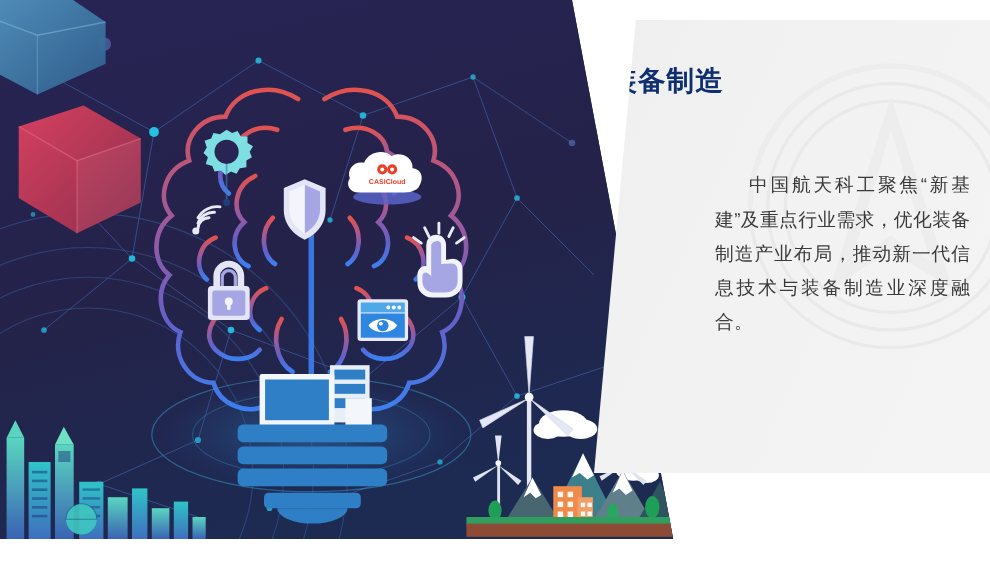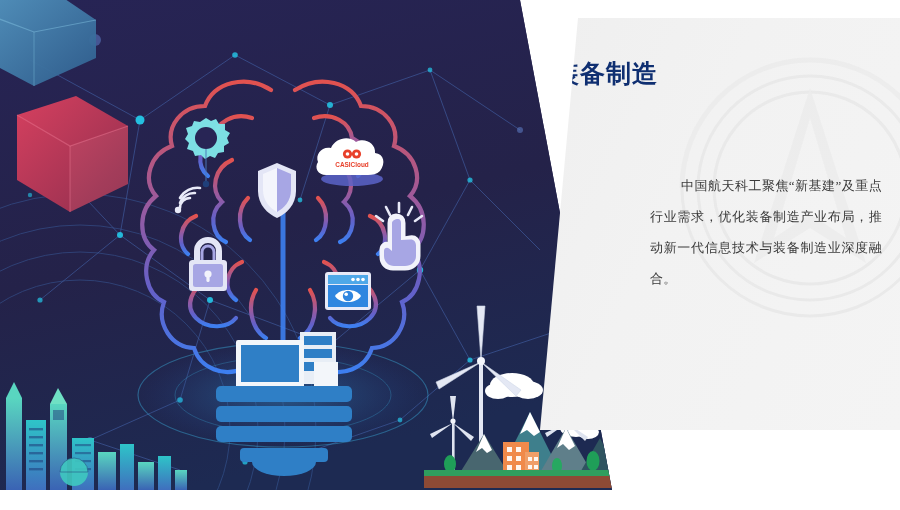--- a/index.html
+++ b/index.html
@@ -48,29 +48,28 @@
     top: 22px;
     font-size: 25px;
     font-weight: bold;
     color: #0f2f71;
     letter-spacing: 1px;
     white-space: nowrap;
   }
   #panel-body {
     position: absolute;
     left: 110px;
-    top: 139px;
+    top: 118px;
     width: 232px;
-    font-size: 13px;
+    font-size: 17px;
     line-height: 31px;
     color: #3a3a3a;
     text-align: justify;
     text-indent: 31px;
     letter-spacing: 0.2px;
-    font-family: Liberation Serif, serif;
   }
 
   
   #art-panel {
     position: absolute;
     left: 0px; top: 0px;
     width: 612px; height: 490px;
     -webkit-clip-path: polygon(0px 0px, 520px 0px, 612px 490px, 0px 490px);
     clip-path: polygon(0px 0px, 520px 0px, 612px 490px, 0px 490px);
     overflow: hidden;

